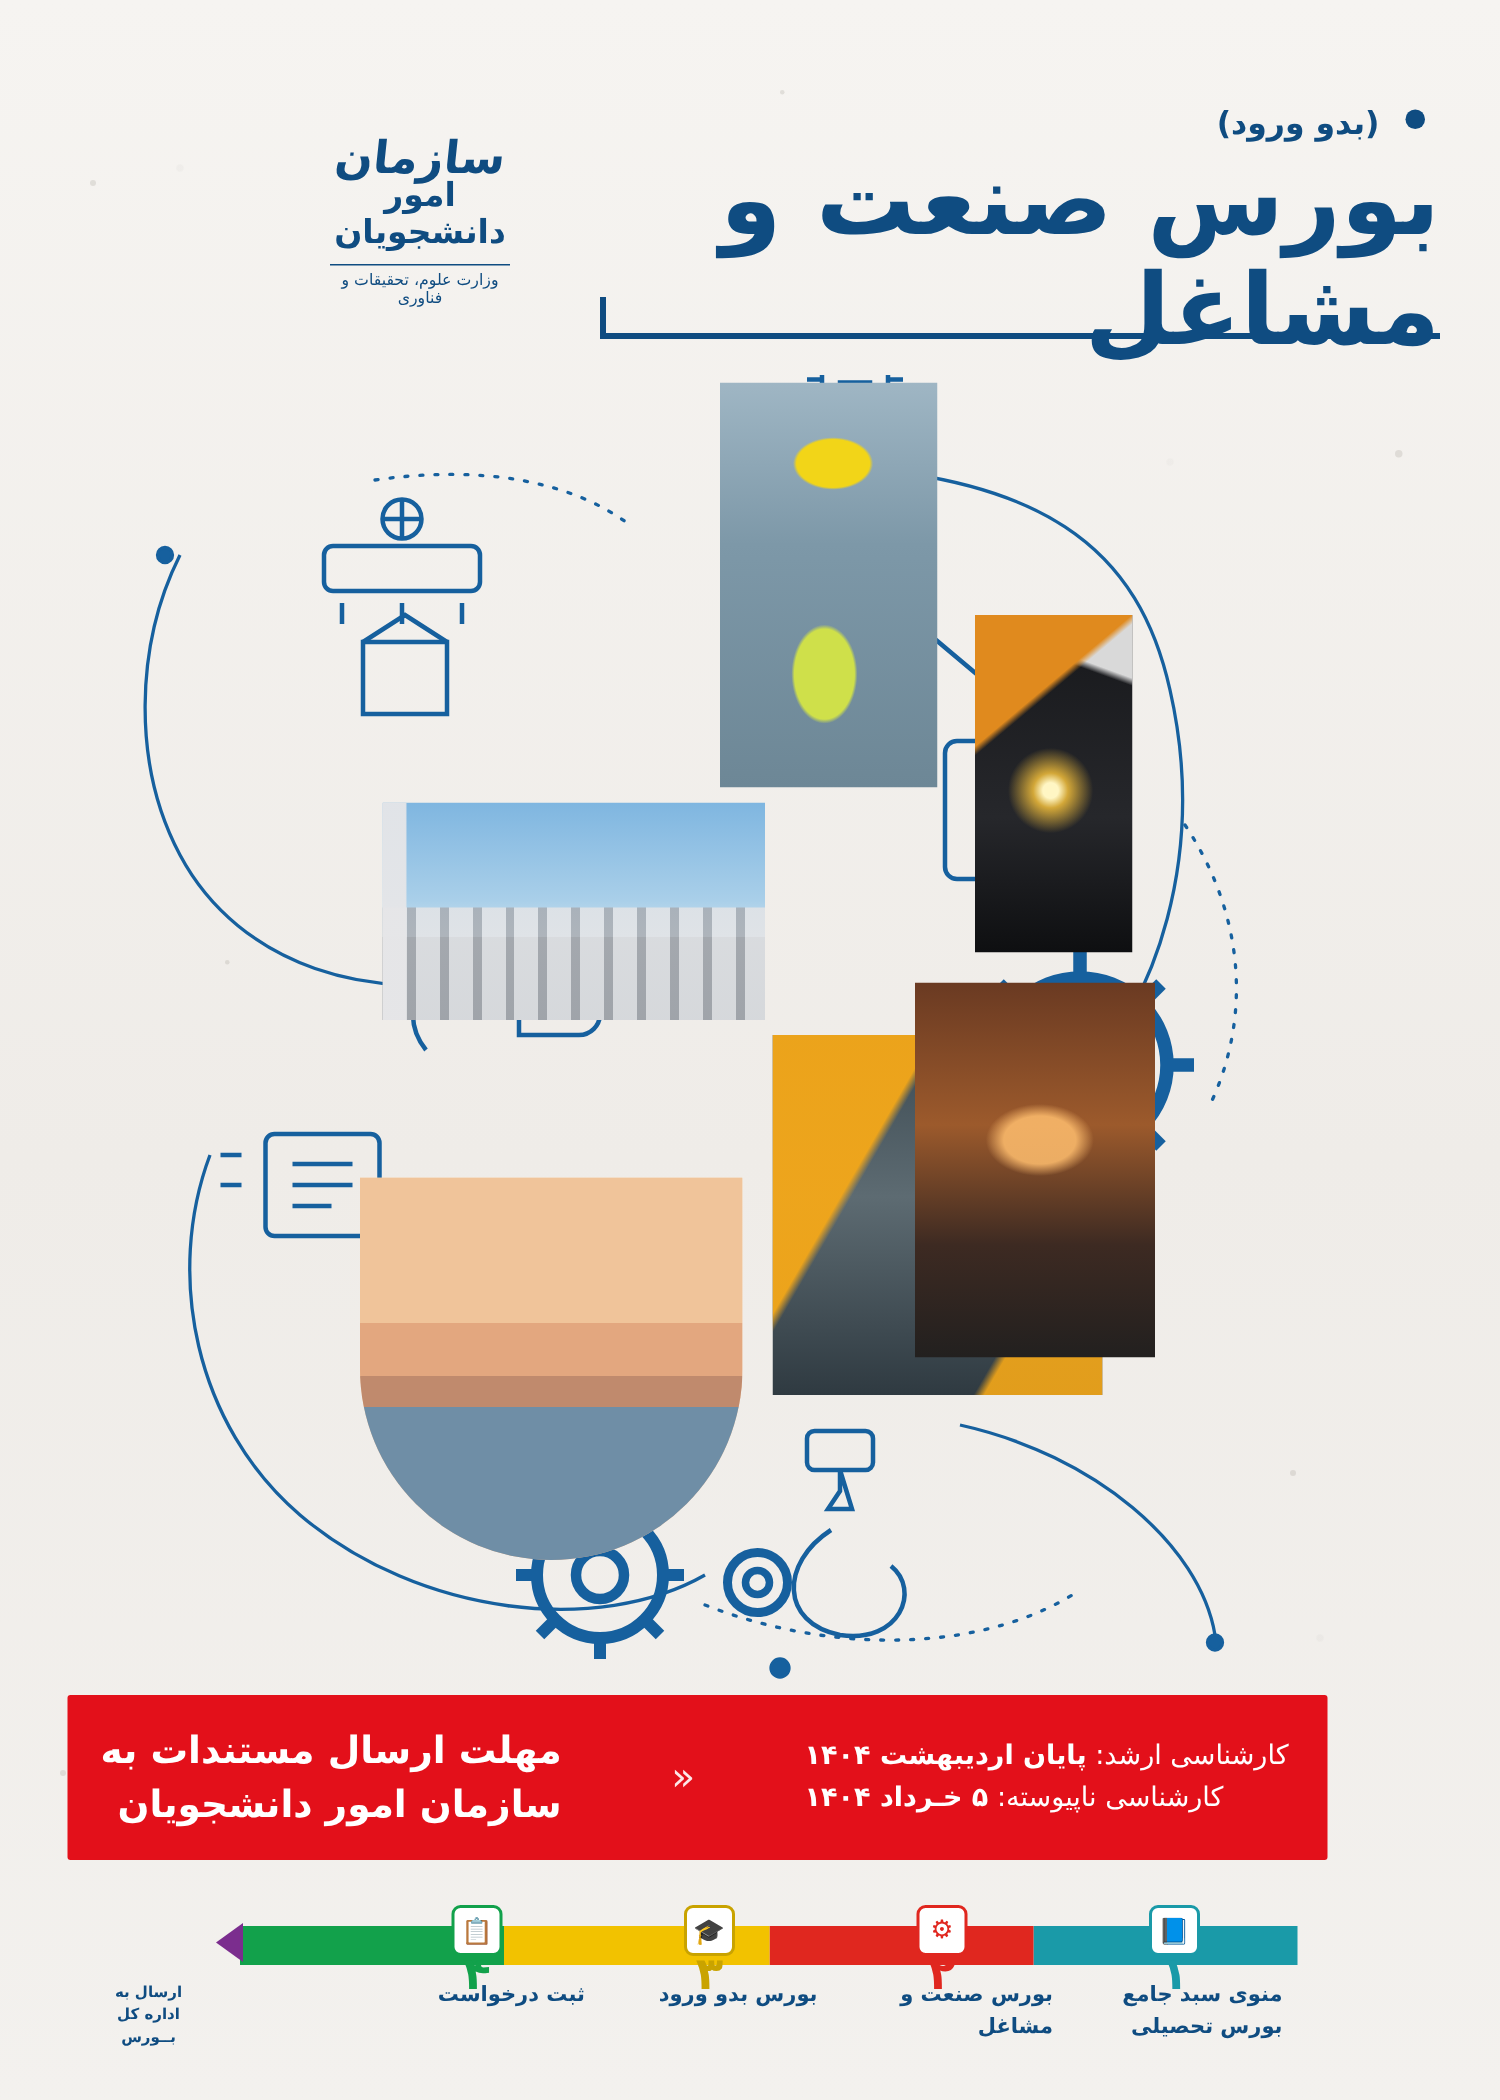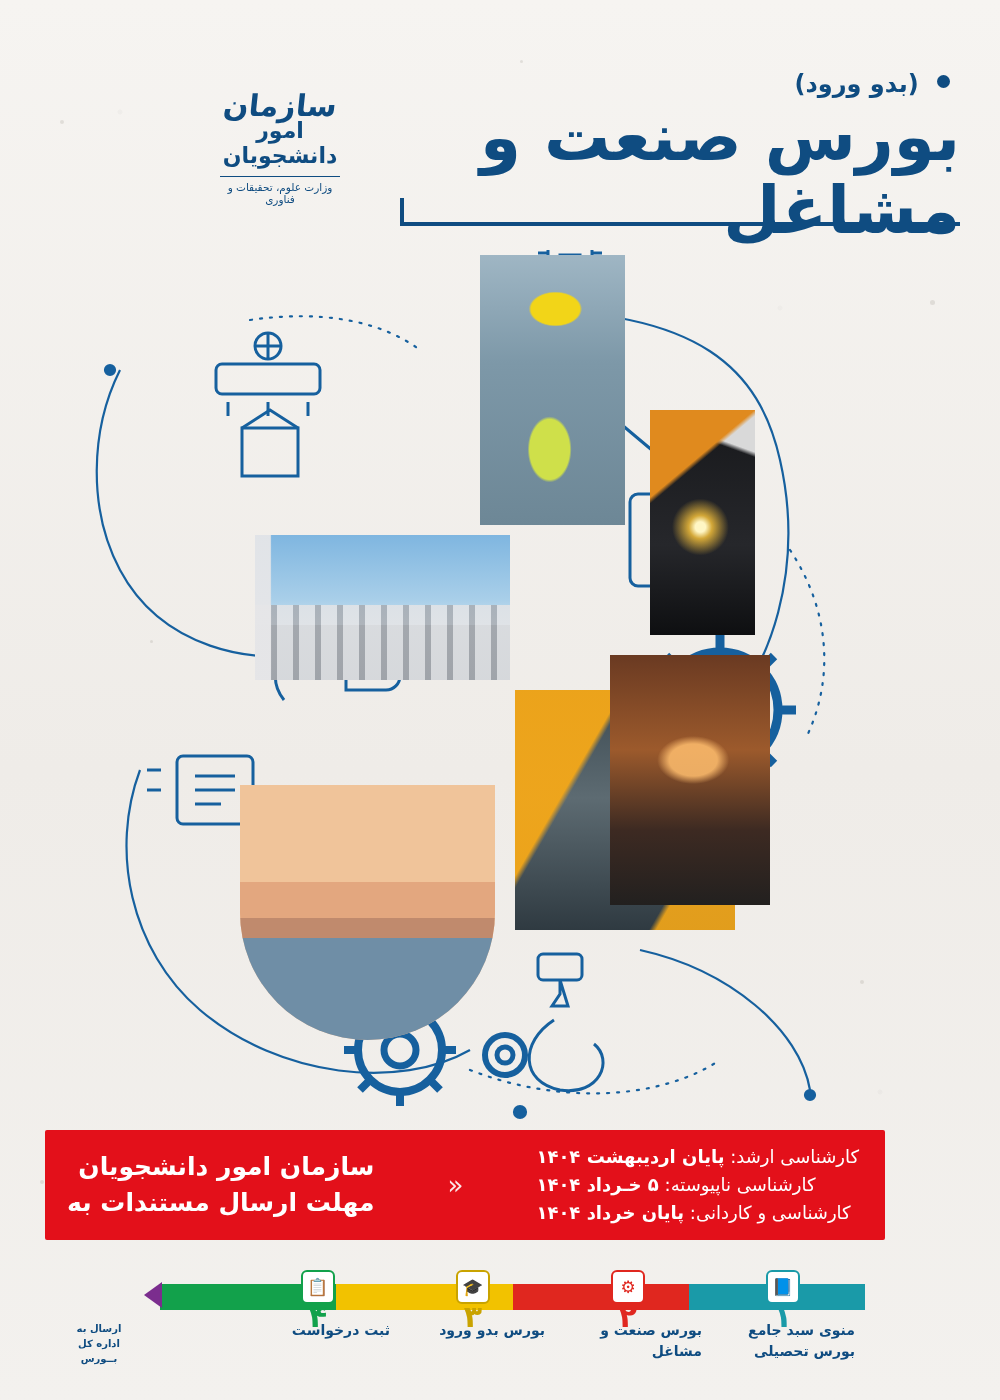--- a/index.html
+++ b/index.html
@@ -35,21 +35,21 @@
     font-size:30px; font-weight:bold; line-height:1.05; letter-spacing:-1px;
     color:#0f4c81; transform:skewX(-6deg);
   }
   .org-logo .mark2 { font-size:22px; font-weight:bold; color:#0f4c81; margin-top:-4px;}
   .org-logo .sub {
     font-size:10.5px; color:#0f4c81; margin-top:8px; border-top:1px solid #0f4c81;
     padding-top:4px; letter-spacing:0px;
   }
   .title-block { position:absolute; right:0; top:0; text-align:right; width:560px; }
   .kicker {
-    font-size:24px; color:#0f4c81; font-weight:bold; direction:rtl; margin-bottom:4px;
+    font-size:21px; color:#0f4c81; font-weight:bold; direction:rtl; margin-bottom:4px;
   }
   .main-title {
     font-size:66px; font-weight:bold; color:#0f4c81; letter-spacing:-1px;
     line-height:1.1; direction:rtl;
   }
   .dot-blue { display:inline-block; width:13px; height:13px; border-radius:50%;
     background:#0f4c81; vertical-align:middle; margin:0 10px 8px 10px;}
   .title-rule {
     position:absolute; right:0; top:152px; width:560px; height:4px; background:#0f4c81;
   }
@@ -309,37 +309,33 @@
     <div class="photo ph-laptop">
       <div class="img-laptop"></div>
     </div>
     <div class="photo ph-power">
       <div class="img-power"></div>
     </div>
   </div>
 
   <div class="banner">
     <div class="banner-right">
+      <div>مهلت ارسال مستندات به</div>
       <div>سازمان امور دانشجویان</div>
-      <div>مهلت ارسال مستندات به</div>
     </div>
     <div class="banner-sep">«</div>
     <div class="banner-left">
       <div>
         <span>کارشناسی ارشد:</span>
         <span class="b">پایان اردیبهشت ۱۴۰۴</span>
       </div>
       <div>
         <span>کارشناسی ناپیوسته:</span>
         <span class="b">۵ خـرداد ۱۴۰۴</span>
       </div>
-      <div>
-        <span>کارشناسی و کاردانی:</span>
-        <span class="b">پایان خرداد ۱۴۰۴</span>
-      </div>
     </div>
   </div>
 
   <div class="steps">
 
 
     <div class="strip">
       <div class="seg s1"></div>
       <div class="seg s2"></div>
       <div class="seg s3"></div>

